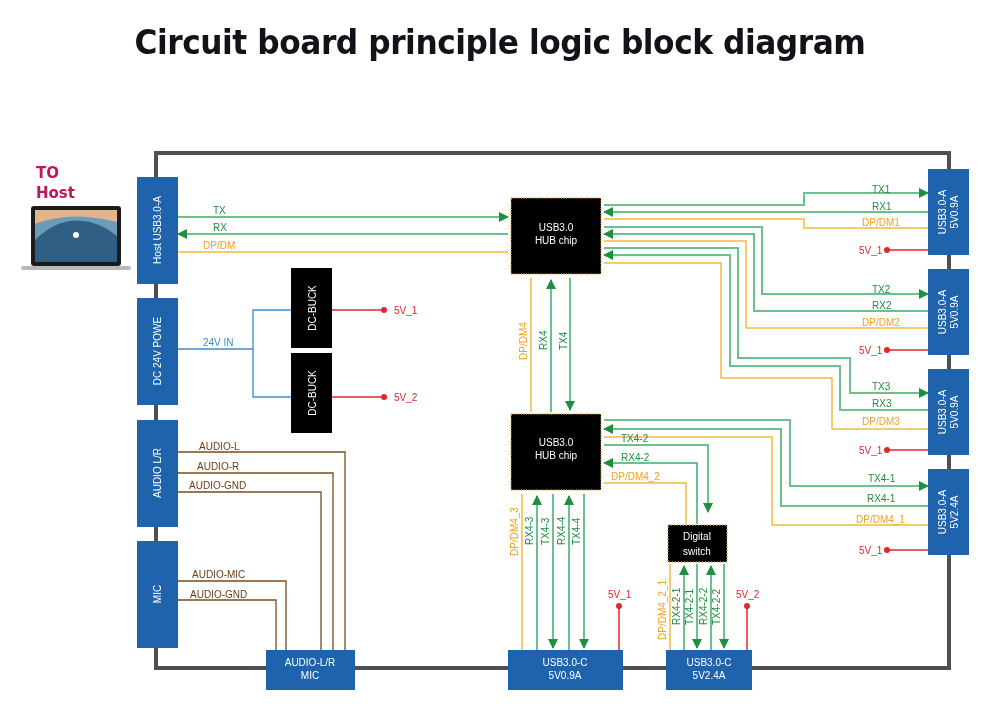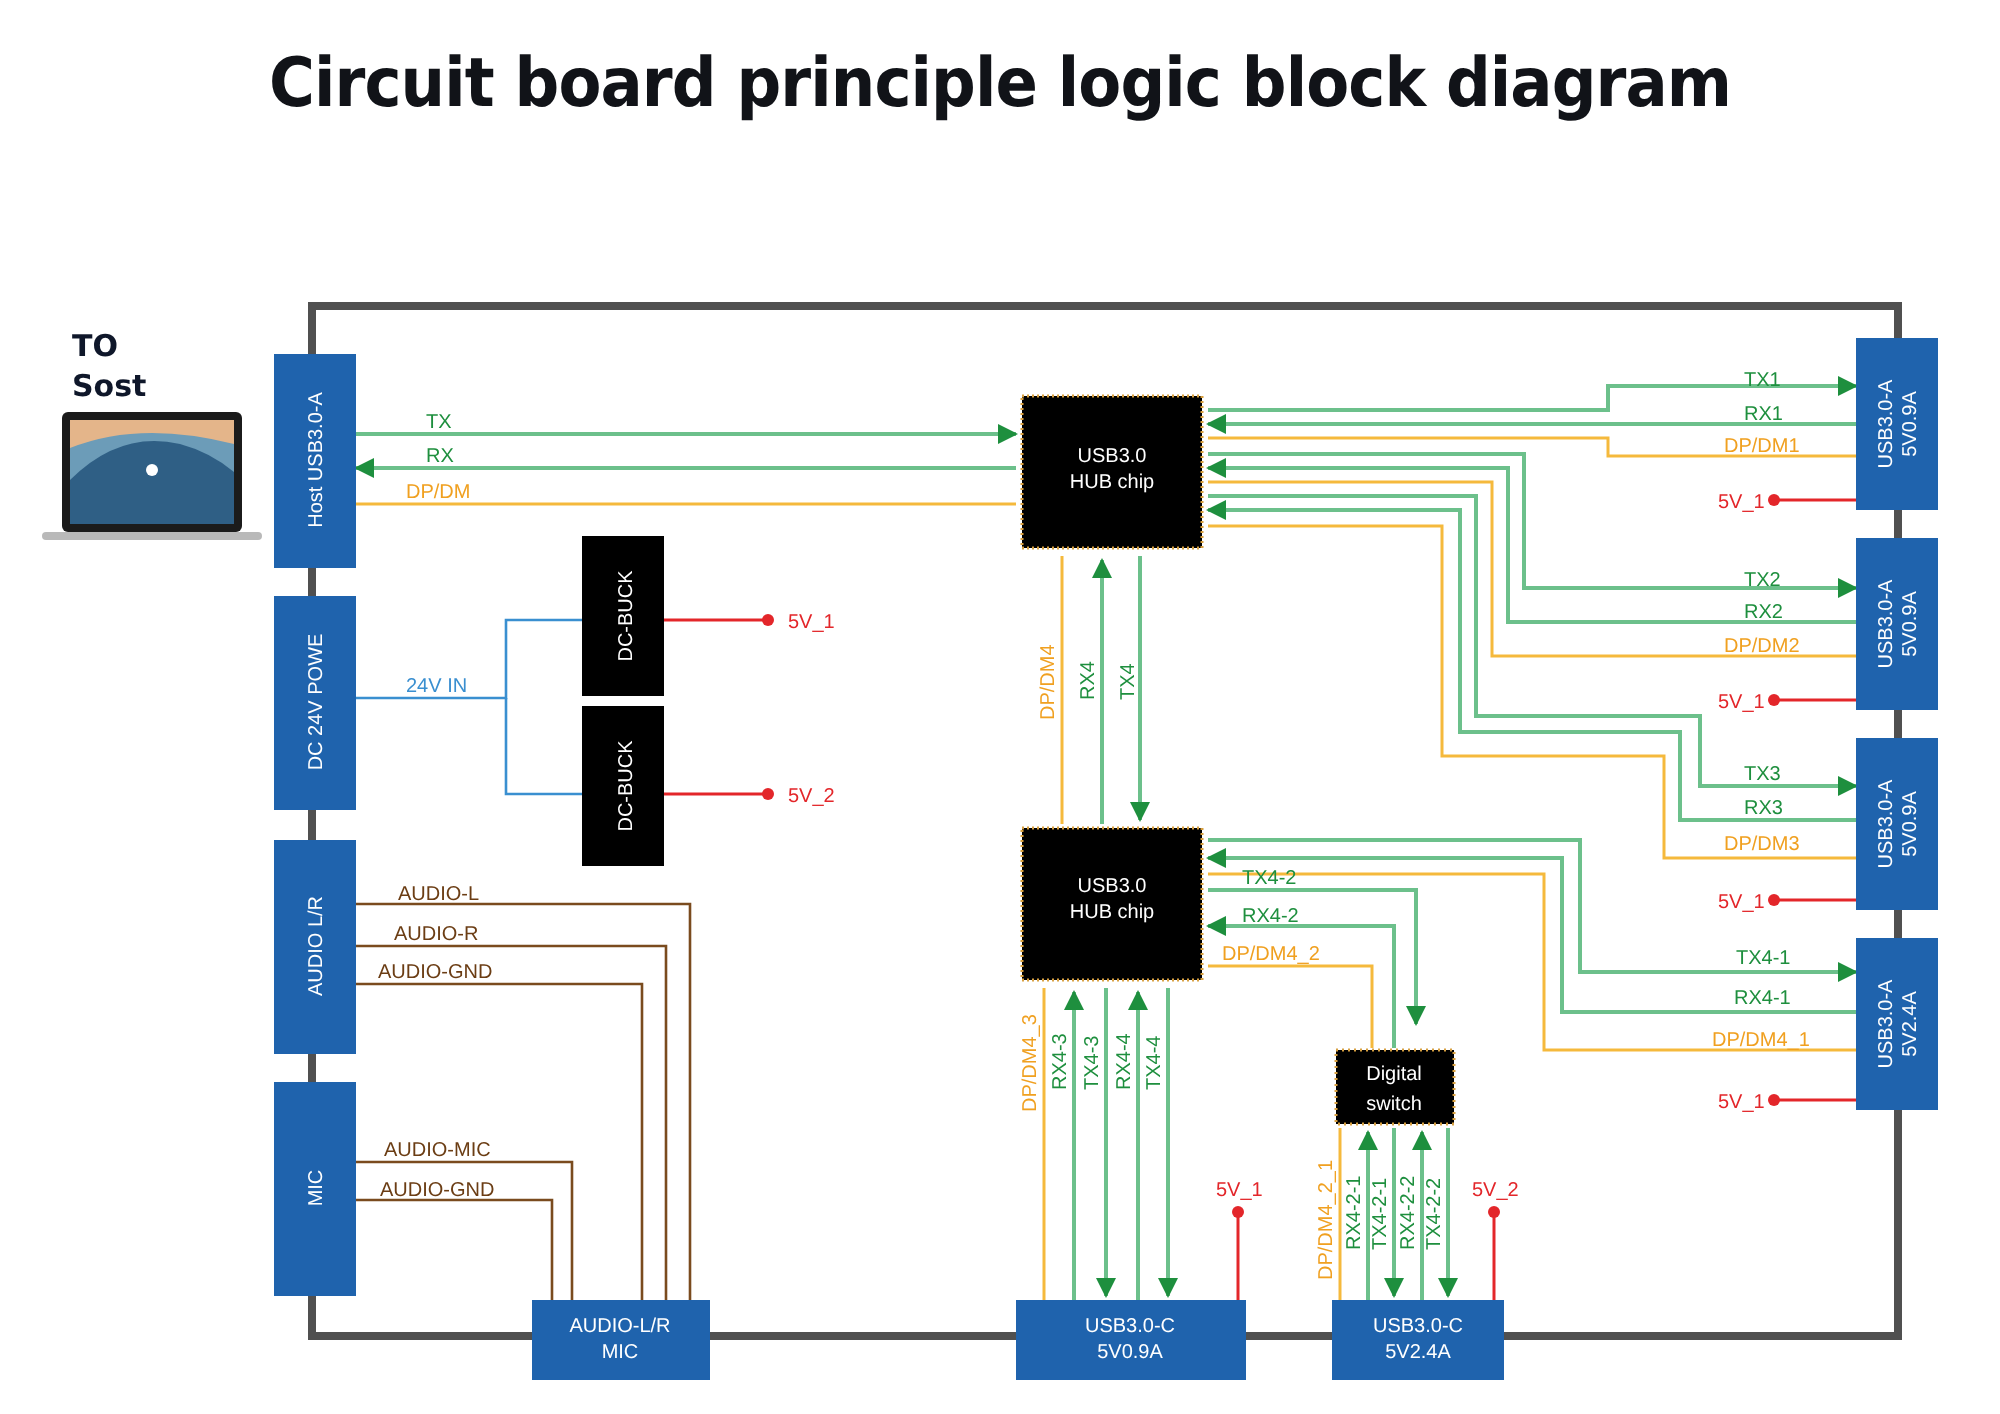--- a/index.html
+++ b/index.html
@@ -1,29 +1,29 @@
 <!DOCTYPE html>
 <html><head>
 <meta charset="utf-8">
 <style>
   html, body { margin:0; padding:0; background:#ffffff; }
   body { width:1000px; height:707px; position:relative; overflow:hidden; font-family:"Liberation Sans", sans-serif; }
   #title { position:absolute; left:0; top:22px; width:1000px; text-align:center; font-family:"DejaVu Sans", sans-serif; font-weight:bold; font-size:34px; color:#111318; letter-spacing:-0.5px; transform:scaleX(0.92); }
   svg { position:absolute; left:0; top:0; }
   .lbl { font-family:"Liberation Sans", sans-serif; font-size:10px; }
   .blk { font-family:"Liberation Sans", sans-serif; font-size:10px; fill:#ffffff; }
-  .host-lbl { position:absolute; left:36px; top:163px; font-family:"DejaVu Sans", sans-serif; font-weight:bold; font-size:15px; line-height:20px; color:#0f172a; }
+  .host-lbl { position:absolute; left:36px; top:163px; font-family:"DejaVu Sans", sans-serif; font-weight:bold; font-size:15px; line-height:20px; color:#be185d; }
 </style>
 </head>
 <body>
 
 <div id="title">Circuit board principle logic block diagram</div>
 <div class="host-lbl">
     <div>TO</div>
-    <div>Sost</div>
+    <div>Host</div>
   </div>
 
 <svg width="1000" height="707" viewBox="0 0 1000 707">
   <defs>
     <marker id="ag" viewBox="0 0 10 10" refX="9" refY="5" markerWidth="5" markerHeight="5" orient="auto-start-reverse">
         <path d="M0,0 L10,5 L0,10 z" fill="#1e8f3e"></path>
       </marker>
   </defs>
 
   <rect x="156" y="153" width="793" height="515" fill="none" stroke="#505050" stroke-width="4"></rect>

